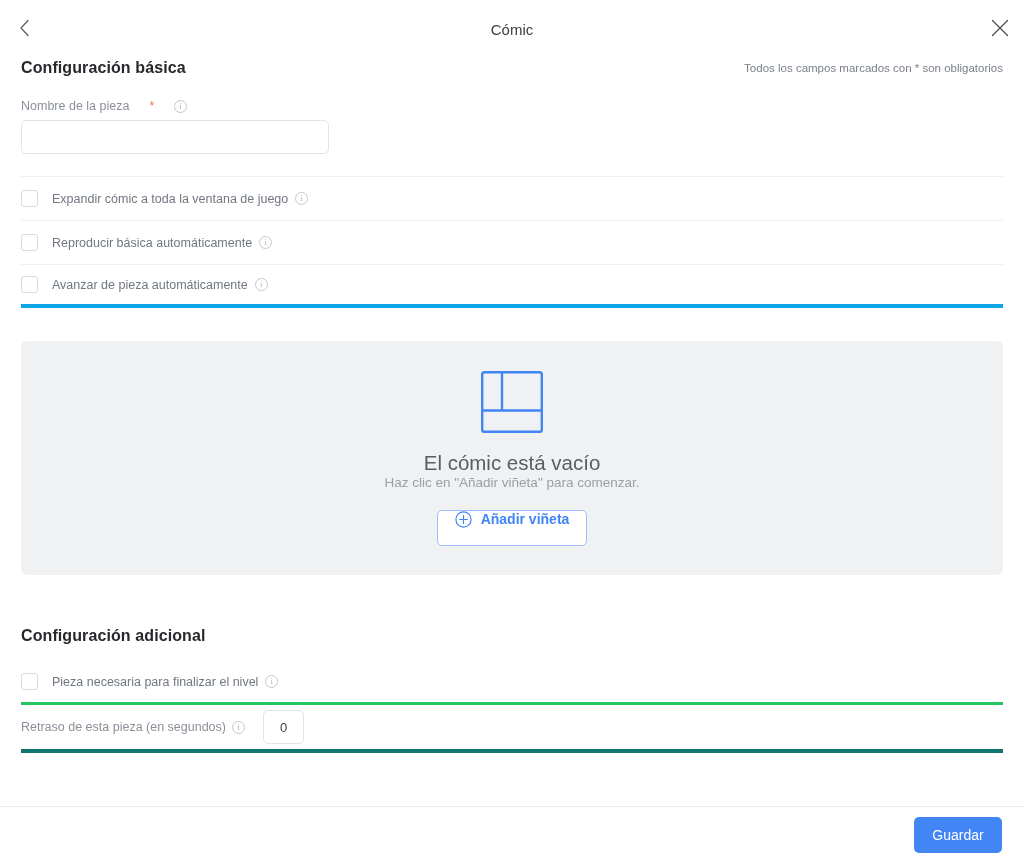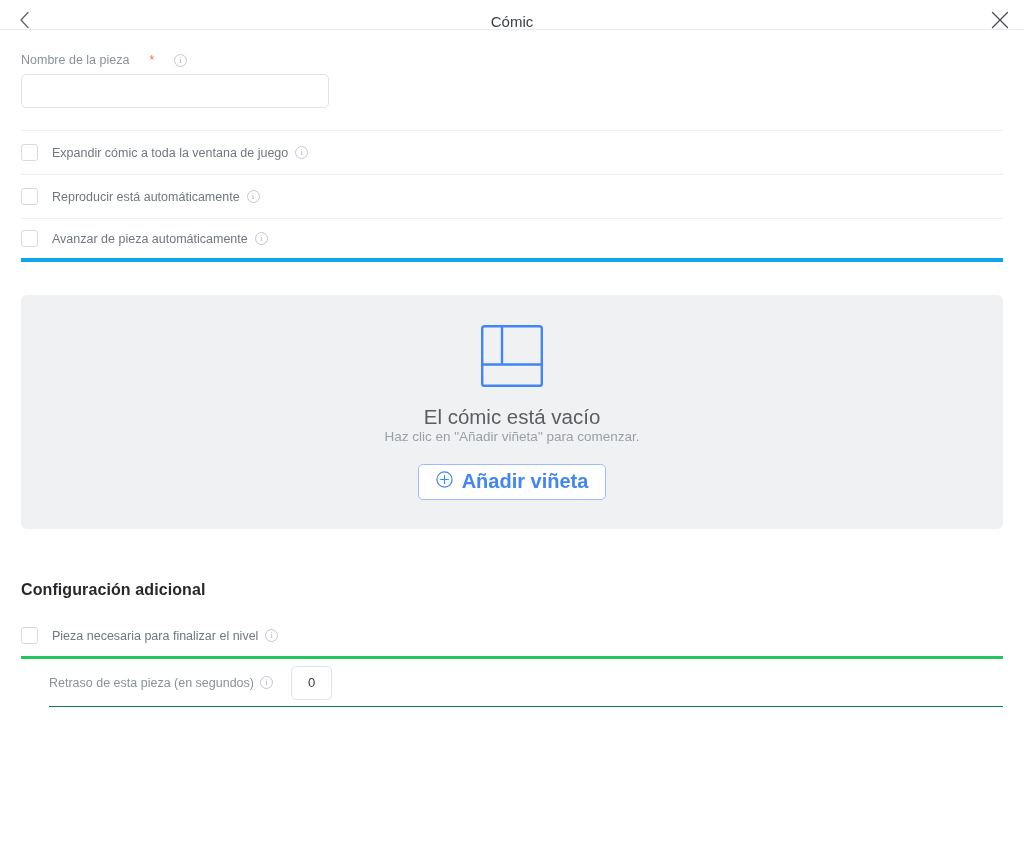--- a/index.html
+++ b/index.html
@@ -12,22 +12,22 @@
   }
   .app {
     position: relative;
     width: 1024px; height: 862px;
     background: #ffffff;
     overflow: hidden;
   }
 
   
   .header {
-    position: absolute; top: 0; left: 0;
-    width: 1024px; height: 30px;
+    position: absolute; top: 8px; left: 0;
+    width: 1024px; height: 44px;
     background: #ffffff;
     border-bottom: 1px solid #e8eaed;
     display: flex; align-items: center;
   }
   .hdr-back {
     position: absolute; left: 8px; top: 6px;
     width: 32px; height: 32px;
     display: flex; align-items: center; justify-content: center;
     cursor: pointer;
   }
@@ -139,34 +139,33 @@
     font-size: 13.5px; color: #9aa0a6;
     margin-bottom: 20px;
   }
   .add-btn {
     height: 36px;
     padding: 0 17px;
     background: #ffffff;
     border: 1px solid #9ebcfb;
     border-radius: 5px;
     color: #4285f4;
-    font-size: 20px; font-weight: bold;
-    display: inline-flex; align-items: center; gap: 9px;
+    font-size: 14px; font-weight: bold;
+    display: inline-flex; gap: 9px;
     cursor: pointer;
     font-family: "Liberation Sans", sans-serif;
   }
 
   
   .section2 { margin-top: 38px; }
   .row-delay {
     height: 48px;
     display: flex; align-items: center;
     border-top: 1px solid #eef0f2;
-    border-bottom: 1px solid #0f766e;
-    margin-left: 28px;
+    border-bottom: 4px solid #0f766e;
   }
   .delay-label {
     font-size: 12.5px; color: #8b9099;
     display: flex; align-items: center; gap: 6px;
   }
   .num-input {
     width: 41px; height: 34px;
     margin-left: 18px;
     border: 1px solid #dfe3ea;
     border-radius: 5px;
@@ -215,20 +214,24 @@
       <span>
         <svg width="18" height="18" viewBox="0 0 18 18" fill="none">
           <path d="M1.5 1.5l15 15M16.5 1.5l-15 15" stroke="#4a4d52" stroke-width="1.3" stroke-linecap="round"></path>
         </svg>
       </span>
     </div>
   </div>
 
   <div class="body">
 
+    <div class="section-head-row">
+      <div class="section-title">Configuración básica</div>
+      <div class="required-note">Todos los campos marcados con * son obligatorios</div>
+    </div>
 
     <div class="field-block">
       <div class="field-label">
         <span>Nombre de la pieza</span>
         <span class="req-star">*</span>
         <span class="info-ico">i</span>
       </div>
       <input class="text-input" type="text" value="" style="">
     </div>
 
@@ -238,21 +241,21 @@
         <span class="cbox"></span>
         <span class="row-label">
           <span>Expandir cómic a toda la ventana de juego</span>
           <span class="info-ico">i</span>
         </span>
       </div>
 
       <div class="row">
         <span class="cbox"></span>
         <span class="row-label">
-          <span>Reproducir está automáticamente</span>
+          <span>Reproducir básica automáticamente</span>
           <span class="info-ico">i</span>
         </span>
       </div>
 
       <div class="row">
         <span class="cbox"></span>
         <span class="row-label">
           <span>Avanzar de pieza automáticamente</span>
           <span class="info-ico">i</span>
         </span>
@@ -300,14 +303,17 @@
             <span>Retraso de esta pieza (en segundos)</span>
             <span class="info-ico">i</span>
           </span>
           <input class="num-input" type="text" value="0" style="">
         </div>
       </div>
     </div>
 
   </div>
 
+  <div class="footer">
+    <button class="save-btn">Guardar</button>
+  </div>
 
 </div>
 
 </body></html>

